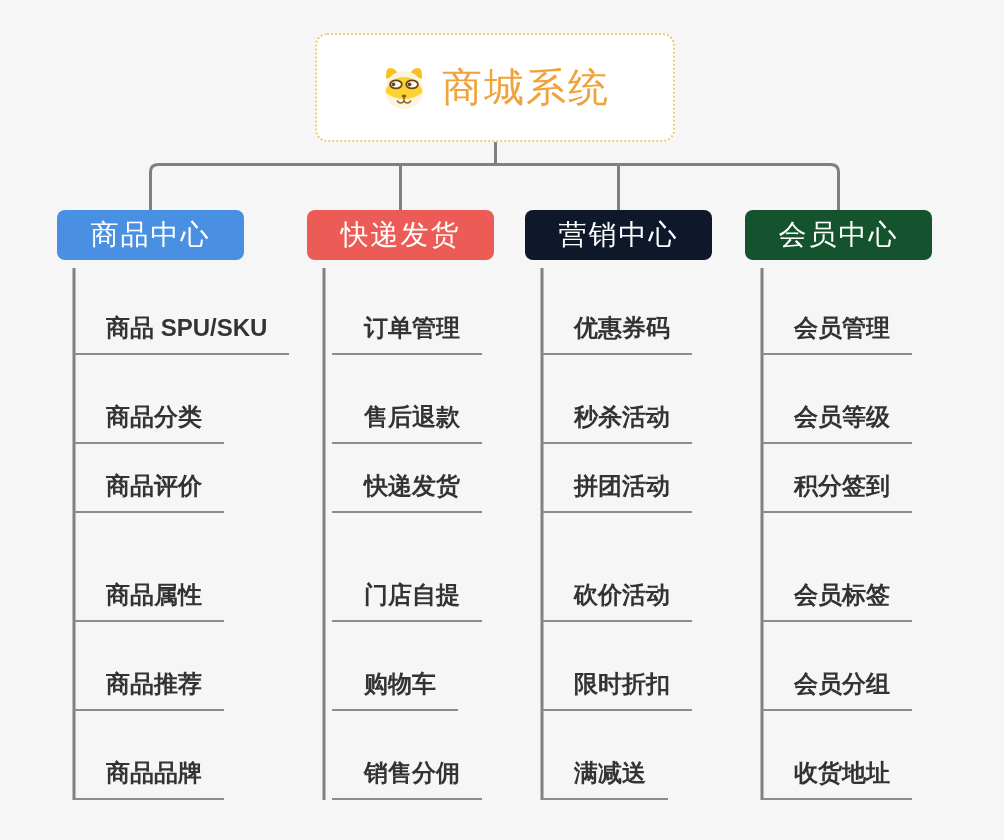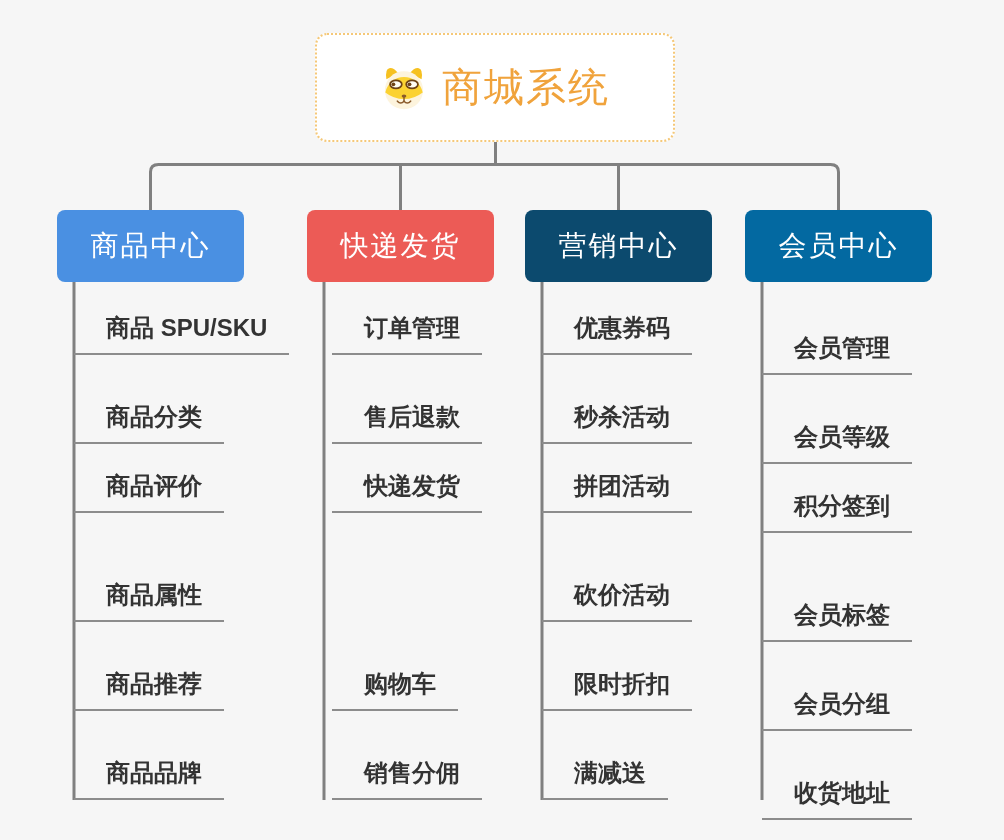--- a/index.html
+++ b/index.html
@@ -43,21 +43,21 @@
     font-size:40px;
     letter-spacing:2px;
     color:#f0a33c;
     font-weight:400;
     white-space:nowrap;
   }
   .dog-icon{width:48px;height:44px;display:block;}
   .branch-node{
     position:absolute;
     top:210px;
-    width:187px;height:72px;
+    width:187px;height:50px;
     border-radius:8px;
     display:flex;
     align-items:center;
     justify-content:center;
     cursor:pointer;
   }
   .branch-label{
     color:#ffffff;
     font-size:28px;
     letter-spacing:2px;
@@ -69,21 +69,21 @@
     padding:0 22px 10px 32px;
     border-bottom:2px solid #8c8c8c;
     font-size:24px;
     line-height:30px;
     color:#333333;
     white-space:nowrap;
     cursor:pointer;
     font-weight:bold;
   }
   .b0{left:57px;} .b1{left:307px;} .b2{left:525px;} .b3{left:745px;}
-  .c0{left:74px;} .c1{left:324px;margin-left:8px;} .c2{left:542px;} .c3{left:762px;margin-top:20px;}
+  .c0{left:74px;} .c1{left:324px;margin-left:8px;} .c2{left:542px;} .c3{left:762px;}
   .r0{top:313px;} .r1{top:402px;} .r2{top:471px;} .r3{top:580px;} .r4{top:669px;} .r5{top:758px;}
 </style>
 </head>
 <body style="background: rgb(246, 246, 246);">
 
 <div id="canvas">
 
   <svg id="connector-svg">
     <path class="conn" d="M495.5,142 L495.5,164.5" style="stroke: rgb(128, 128, 128);"></path>
     <path class="conn" d="M150.5,210 L150.5,172 Q150.5,164.5 158.5,164.5 L830.5,164.5 Q838.5,164.5 838.5,172 L838.5,210" style="stroke: rgb(128, 128, 128);"></path>
@@ -111,37 +111,38 @@
     </svg>
     <span class="root-title">商城系统</span>
   </div>
 
   <div class="branch-node b0" style="background-color: rgb(74, 144, 226);">
     <span class="branch-label">商品中心</span>
   </div>
   <div class="branch-node b1" style="background-color: rgb(236, 91, 86);">
     <span class="branch-label">快递发货</span>
   </div>
-  <div class="branch-node b2" style="background-color: #0c4a6e;">
+  <div class="branch-node b2" style="background-color: #0f172a;">
     <span class="branch-label">营销中心</span>
   </div>
-  <div class="branch-node b3" style="background-color: #0369a1;">
+  <div class="branch-node b3" style="background-color: #14532d;">
     <span class="branch-label">会员中心</span>
   </div>
 
   <div class="leaf c0 r0">商品 SPU/SKU</div>
   <div class="leaf c0 r1">商品分类</div>
   <div class="leaf c0 r2">商品评价</div>
   <div class="leaf c0 r3">商品属性</div>
   <div class="leaf c0 r4">商品推荐</div>
   <div class="leaf c0 r5">商品品牌</div>
 
   <div class="leaf c1 r0">订单管理</div>
   <div class="leaf c1 r1">售后退款</div>
   <div class="leaf c1 r2">快递发货</div>
+  <div class="leaf c1 r3">门店自提</div>
   <div class="leaf c1 r4">购物车</div>
   <div class="leaf c1 r5">销售分佣</div>
 
   <div class="leaf c2 r0">优惠券码</div>
   <div class="leaf c2 r1">秒杀活动</div>
   <div class="leaf c2 r2">拼团活动</div>
   <div class="leaf c2 r3">砍价活动</div>
   <div class="leaf c2 r4">限时折扣</div>
   <div class="leaf c2 r5">满减送</div>
 

